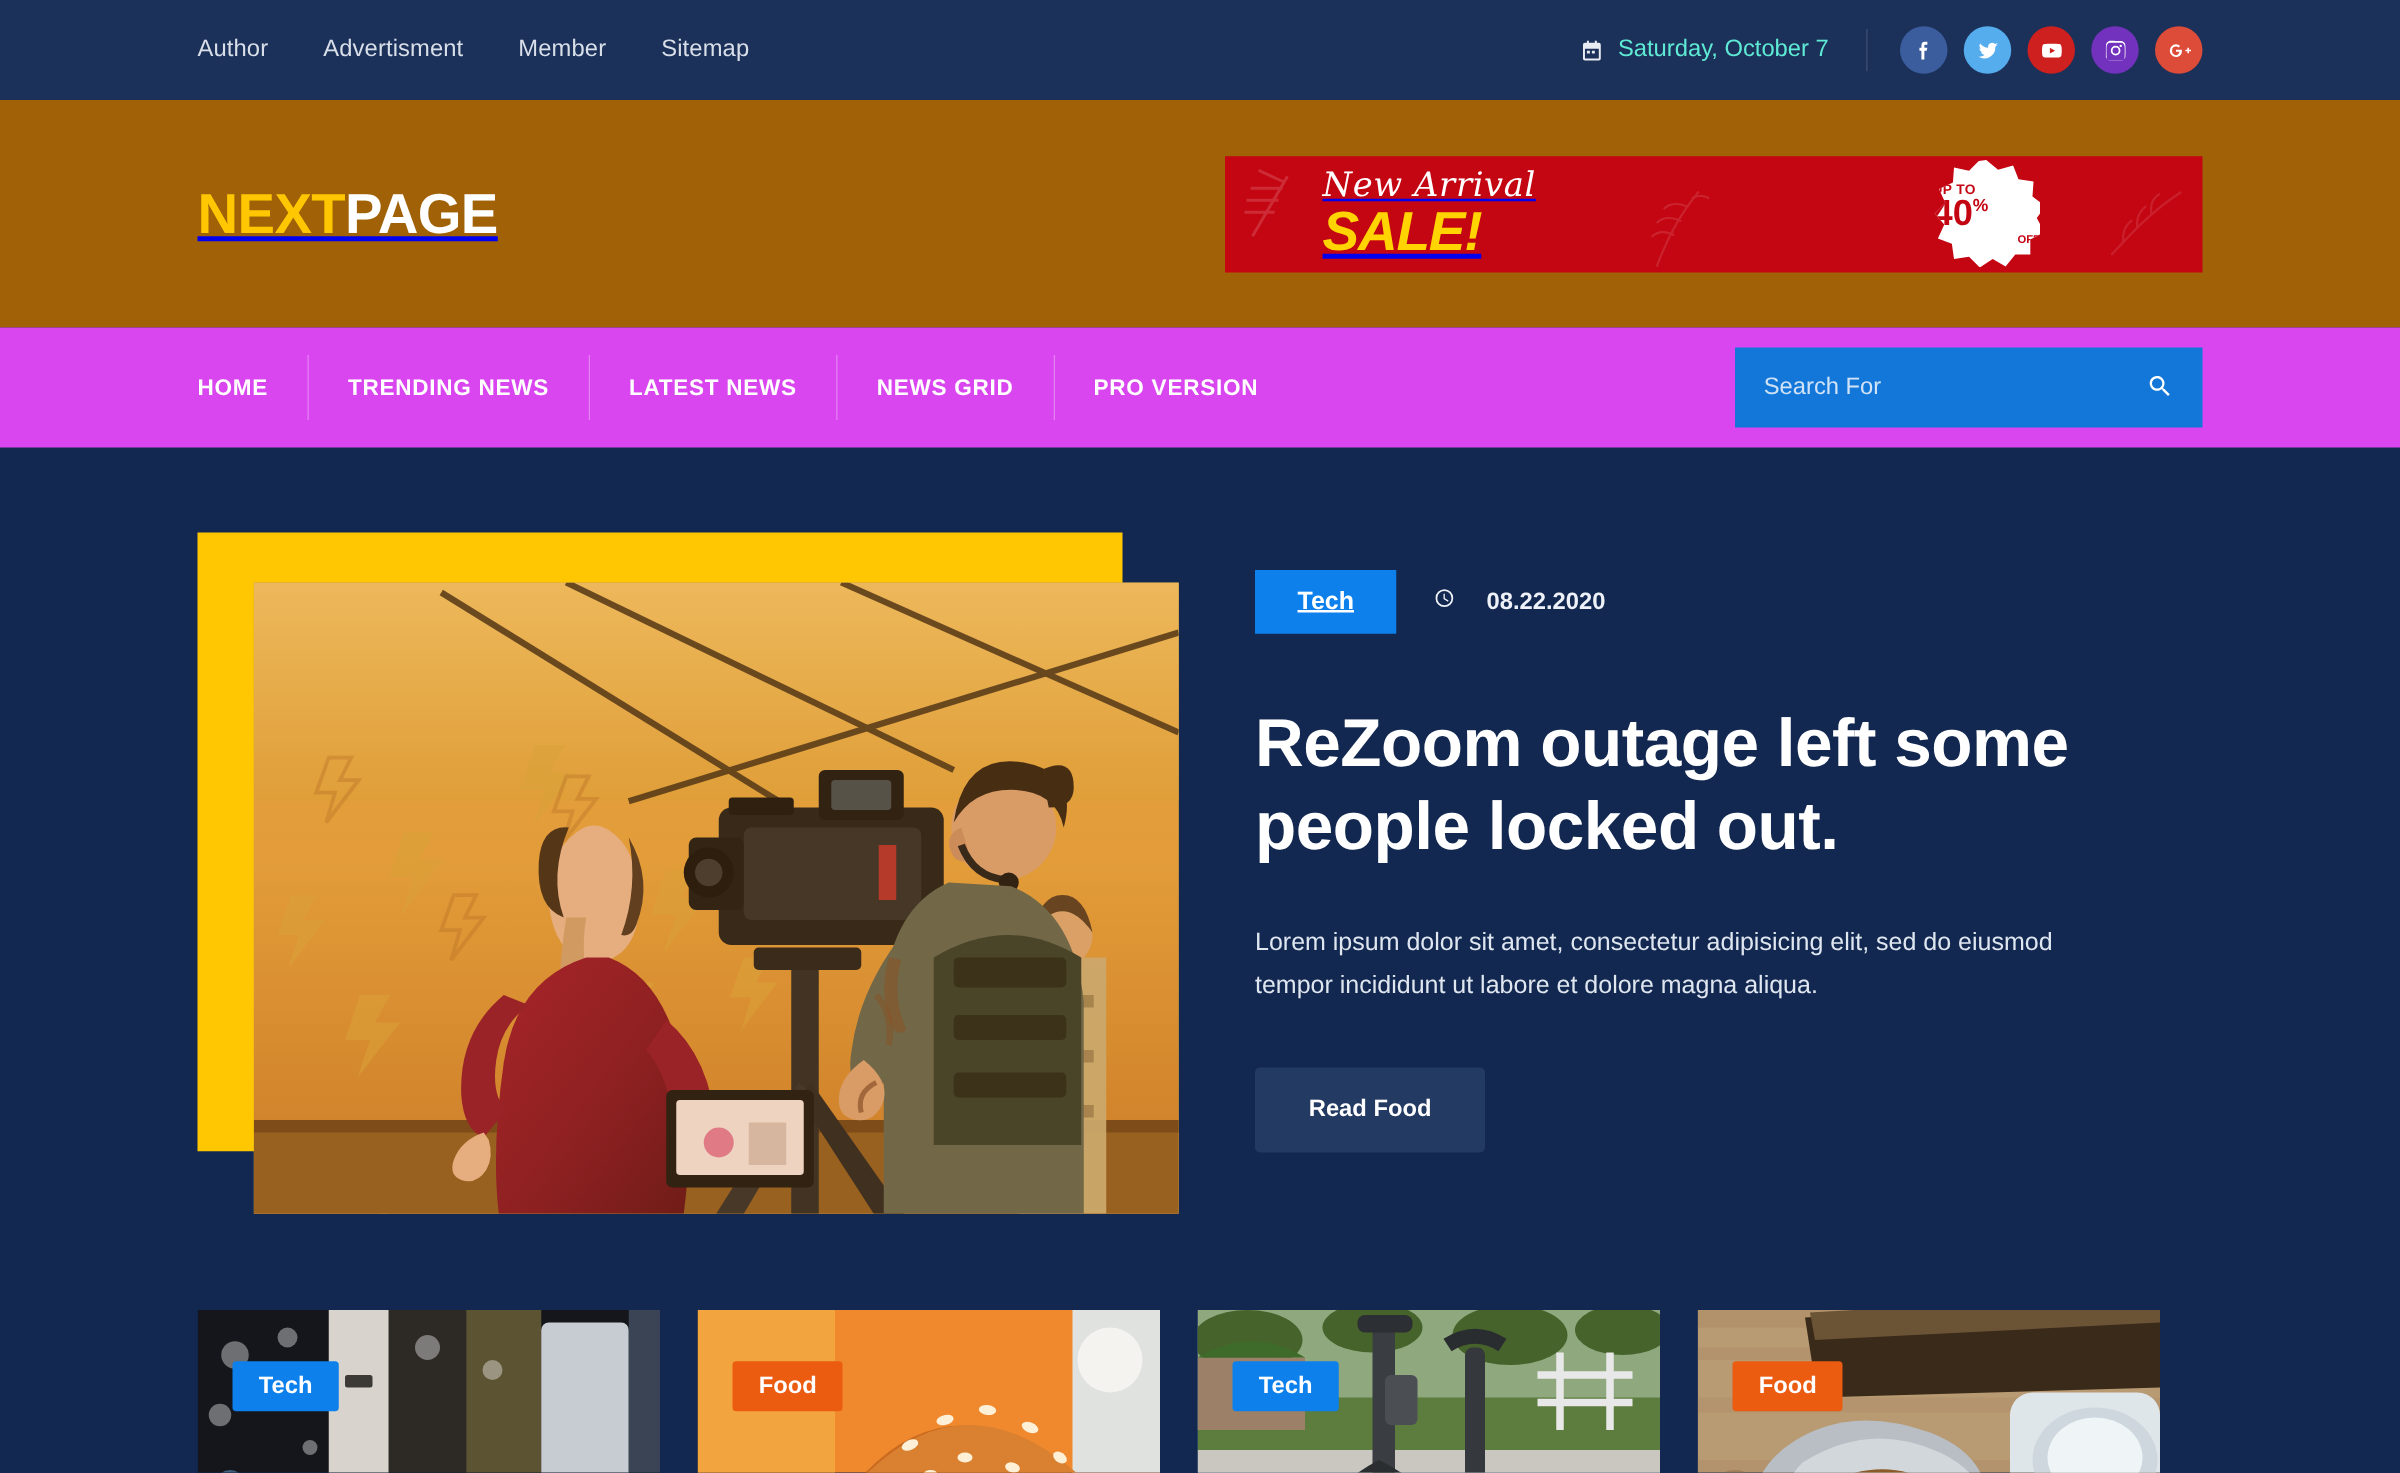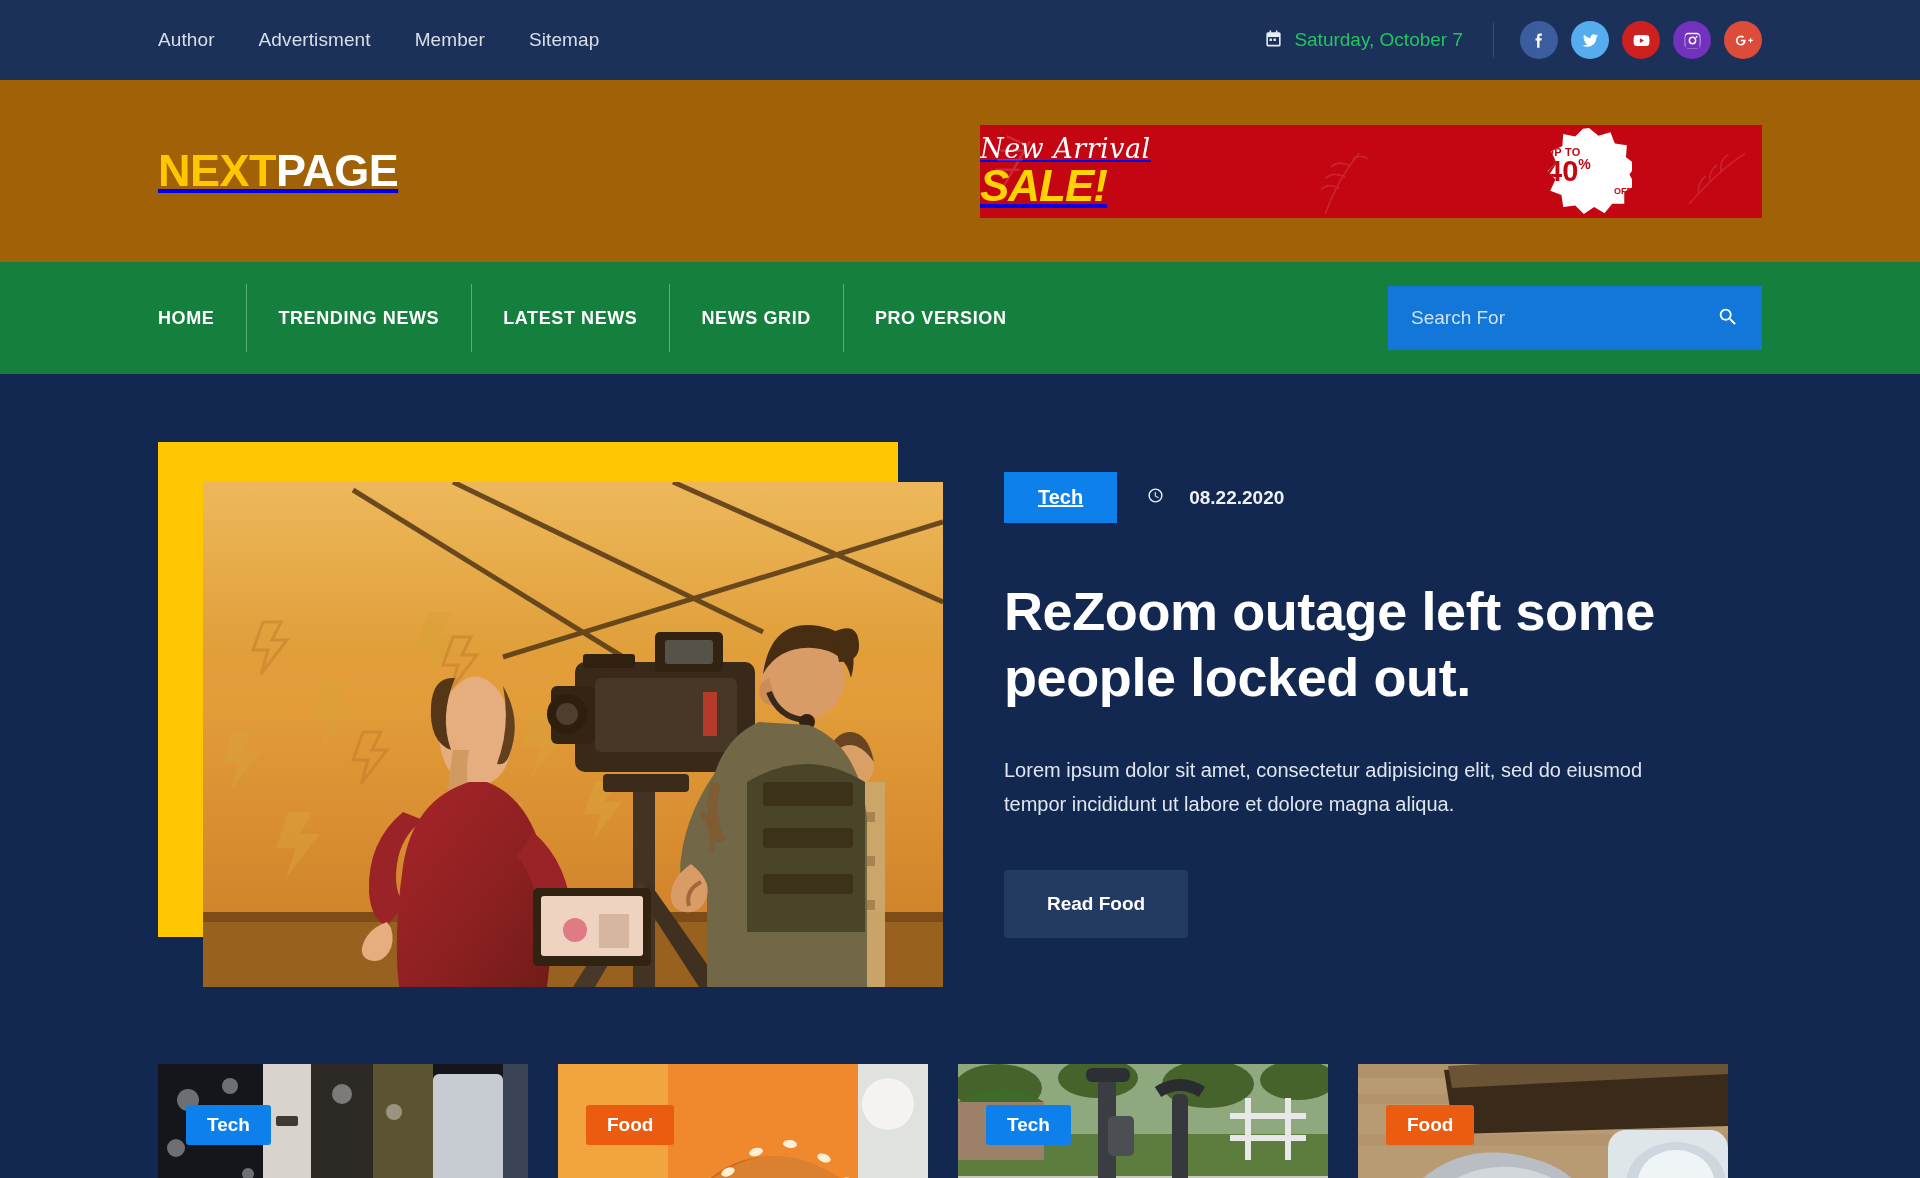--- a/index.html
+++ b/index.html
@@ -24,22 +24,22 @@
     font-size: 19px;
     text-decoration: none;
     letter-spacing: .1px;
   }
   .topbar-right {
     margin-left: auto;
     display: flex;
     align-items: center;
   }
   .date-wrap {
-    display: flex; gap: 11px;
-    color: #22c55e; font-size: 19px;
+    display: flex; align-items: center; gap: 11px;
+    color: #5eead4; font-size: 19px;
   }
   .cal-icon { width: 19px; height: 19px; display:block; }
   .vsep {
     width: 1px; height: 34px; background: #3c4f73;
     margin: 0 26px 0 30px;
   }
   .socials { display: flex; gap: 13px; }
   .soc {
     width: 38px; height: 38px; border-radius: 50%;
     display: flex; align-items: center; justify-content: center;
@@ -62,21 +62,21 @@
     margin-left: auto;
     width: 782px; height: 93px;
     background: #c40512;
     position: relative;
     overflow: hidden;
     display: flex; align-items: center;
   }
   .banner .leaf {
     position: absolute; opacity: .22;
   }
-  .banner-txt { line-height: 1; }
+  .banner-txt { margin-left: 78px; line-height: 1; }
   .banner-txt .na {
     color: #fff; font-family: "DejaVu Serif", serif;
     font-style: italic; font-size: 27px; letter-spacing: .5px;
     display: block; margin-bottom: 2px;
   }
   .banner-txt .sale {
     color: #ffd400; font-size: 44px; font-weight: 700;
     font-style: italic; display: block; letter-spacing: -1px;
   }
   .badge-40 {
@@ -89,22 +89,22 @@
     clip-path: polygon(50% 0%,61% 9%,75% 5%,80% 18%,94% 20%,93% 34%,105% 43%,97% 54%,104% 67%,91% 74%,91% 88%,77% 88%,68% 99%,56% 92%,44% 100%,34% 90%,20% 92%,18% 78%,5% 73%,11% 60%,2% 50%,12% 40%,6% 27%,19% 21%,20% 7%,34% 10%,43% 1%);
     color: #c40512;
   }
   .badge-40 .upto { font-size: 11px; font-weight: 700; letter-spacing: .3px; }
   .badge-40 .num { font-size: 29px; font-weight: 700; line-height: .95; display:flex; align-items:flex-start;}
   .badge-40 .num small { font-size: 14px; }
   .badge-40 .off { font-size: 9px; font-weight: 700; margin-left:-14px; align-self:flex-end;}
 
   
   .navbar {
-    height: 112px;
-    background: #15803d;
+    height: 96px;
+    background: #d946ef;
     display: flex;
     align-items: stretch;
     padding: 0 158px;
   }
   .nav-items { display: flex; align-items: stretch; }
   .nav-item {
     display: flex; align-items: center;
     padding: 0 32px;
     color: #fff; font-size: 18px; font-weight: 600;
     letter-spacing: .6px;

